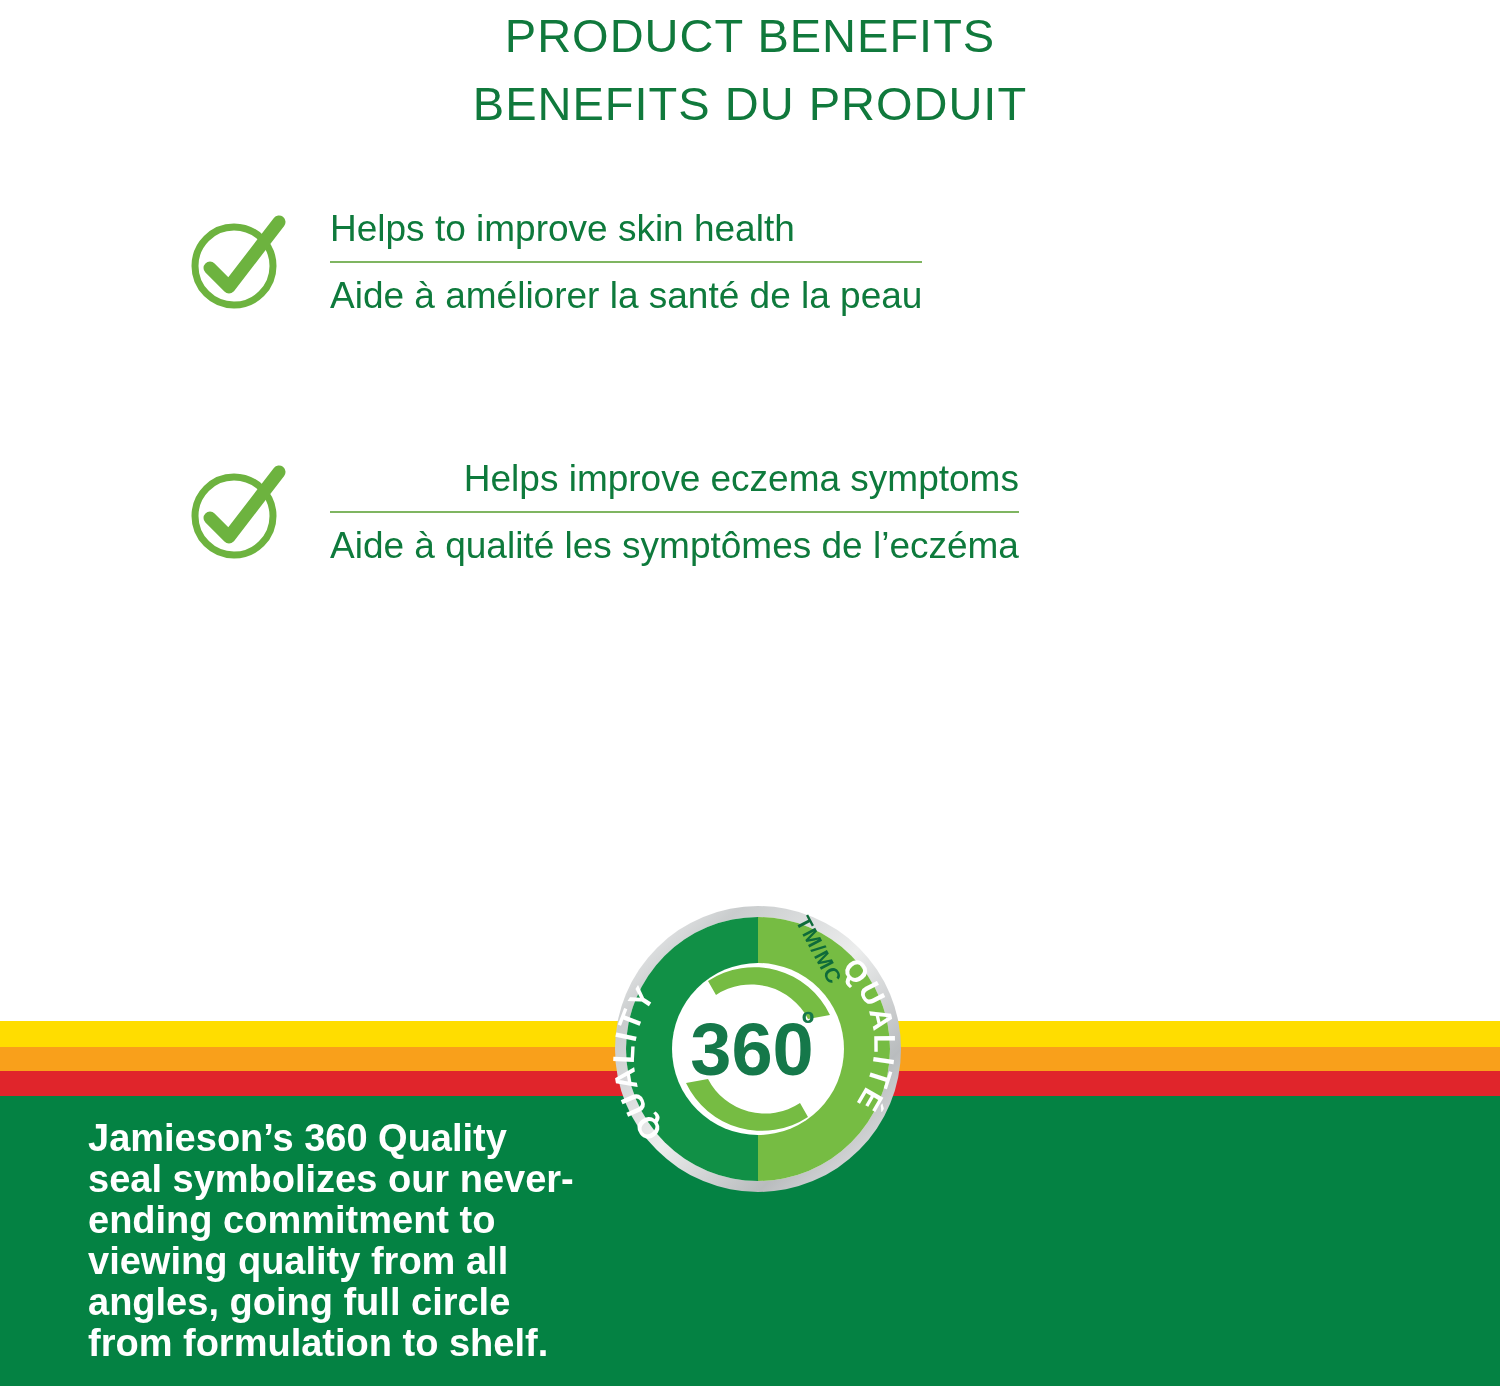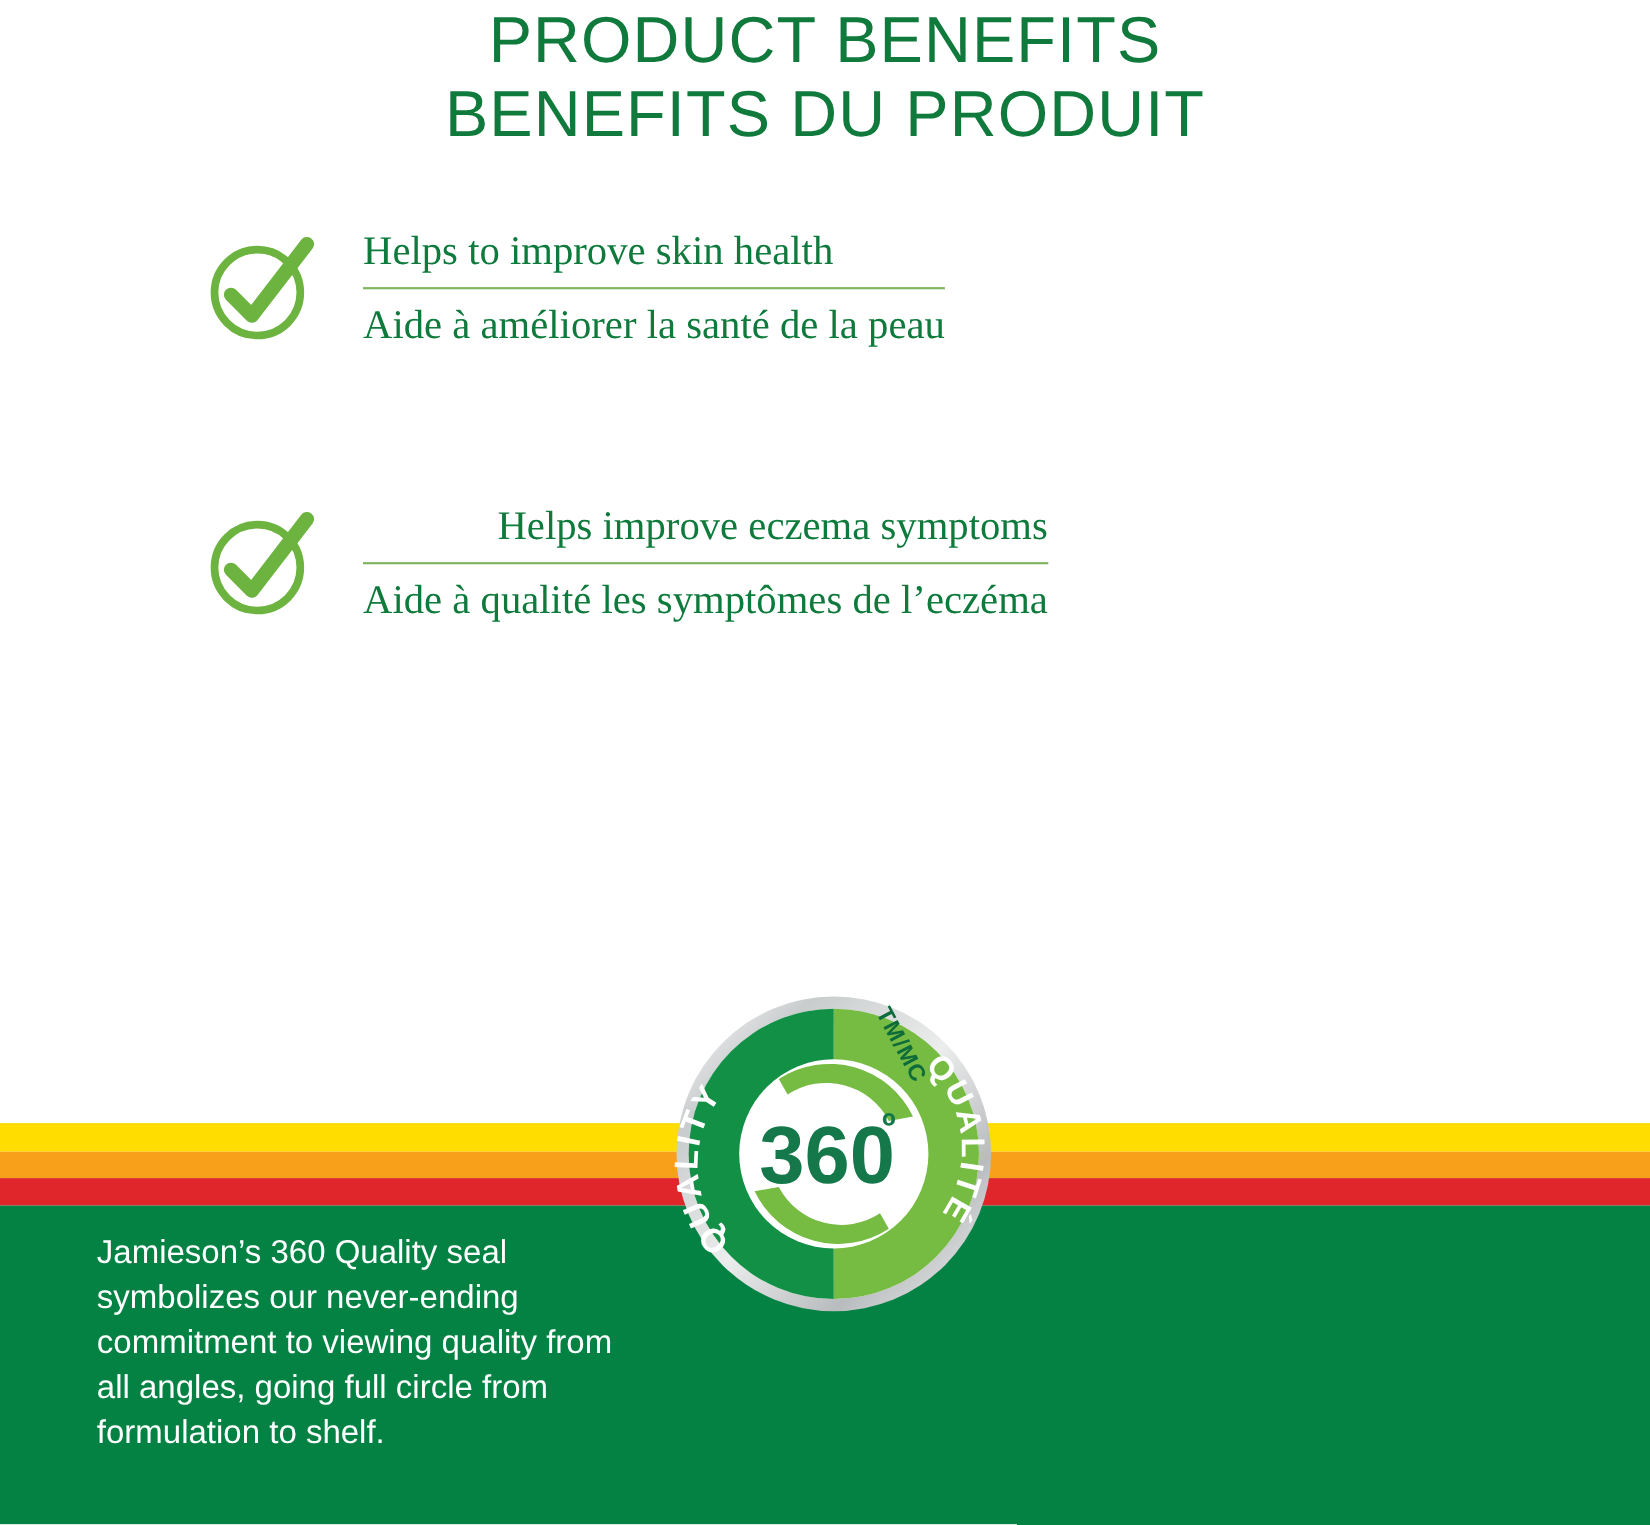--- a/index.html
+++ b/index.html
@@ -21,21 +21,21 @@
   
   .title-block {
     position: absolute;
     top: 0px;
     left: 0;
     width: 1500px;
     text-align: center;
   }
   .title-line {
     color: #10793C;
-    font-size: 59px;
+    font-size: 47px;
     line-height: 68px;
     letter-spacing: 1px;
     font-weight: 400;
     white-space: nowrap;
   }
   .title-line-1 { margin-top: 2px; }
 
   
   .benefits {
     position: absolute;
@@ -59,21 +59,20 @@
     width: 100px;
     height: 100px;
     margin-top: 18px;
     margin-right: 44px;
   }
   .check-icon svg { display: block; width: 100px; height: 100px; }
 
   .benefit-text {
     flex: 0 1 auto;
     padding-top: 10px;
-    font-family: Liberation Serif, serif;
   }
   .benefit-en {
     color: #0E7A3C;
     font-size: 37px;
     line-height: 46px;
     white-space: nowrap;
   }
   .benefit-divider {
     height: 0;
     border-top: 2px solid #7FB561;
@@ -103,22 +102,23 @@
     position: absolute;
     left: 0;
     top: 1096px;
     width: 1500px;
     height: 290px;
     background: #048243;
   }
   .panel-text {
     position: absolute;
     color: #ffffff;
-    font-size: 30px;
+    font-size: 38px;
     line-height: 41px;
+    font-weight: bold;
   }
   .panel-text.left  { left: 88px;  top: 1118px; width: 500px; }
   .panel-text.right { left: 952px; top: 1118px; width: 520px; }
 
   
   .seal {
     position: absolute;
     left: 612px;
     top: 903px;
     width: 292px;

